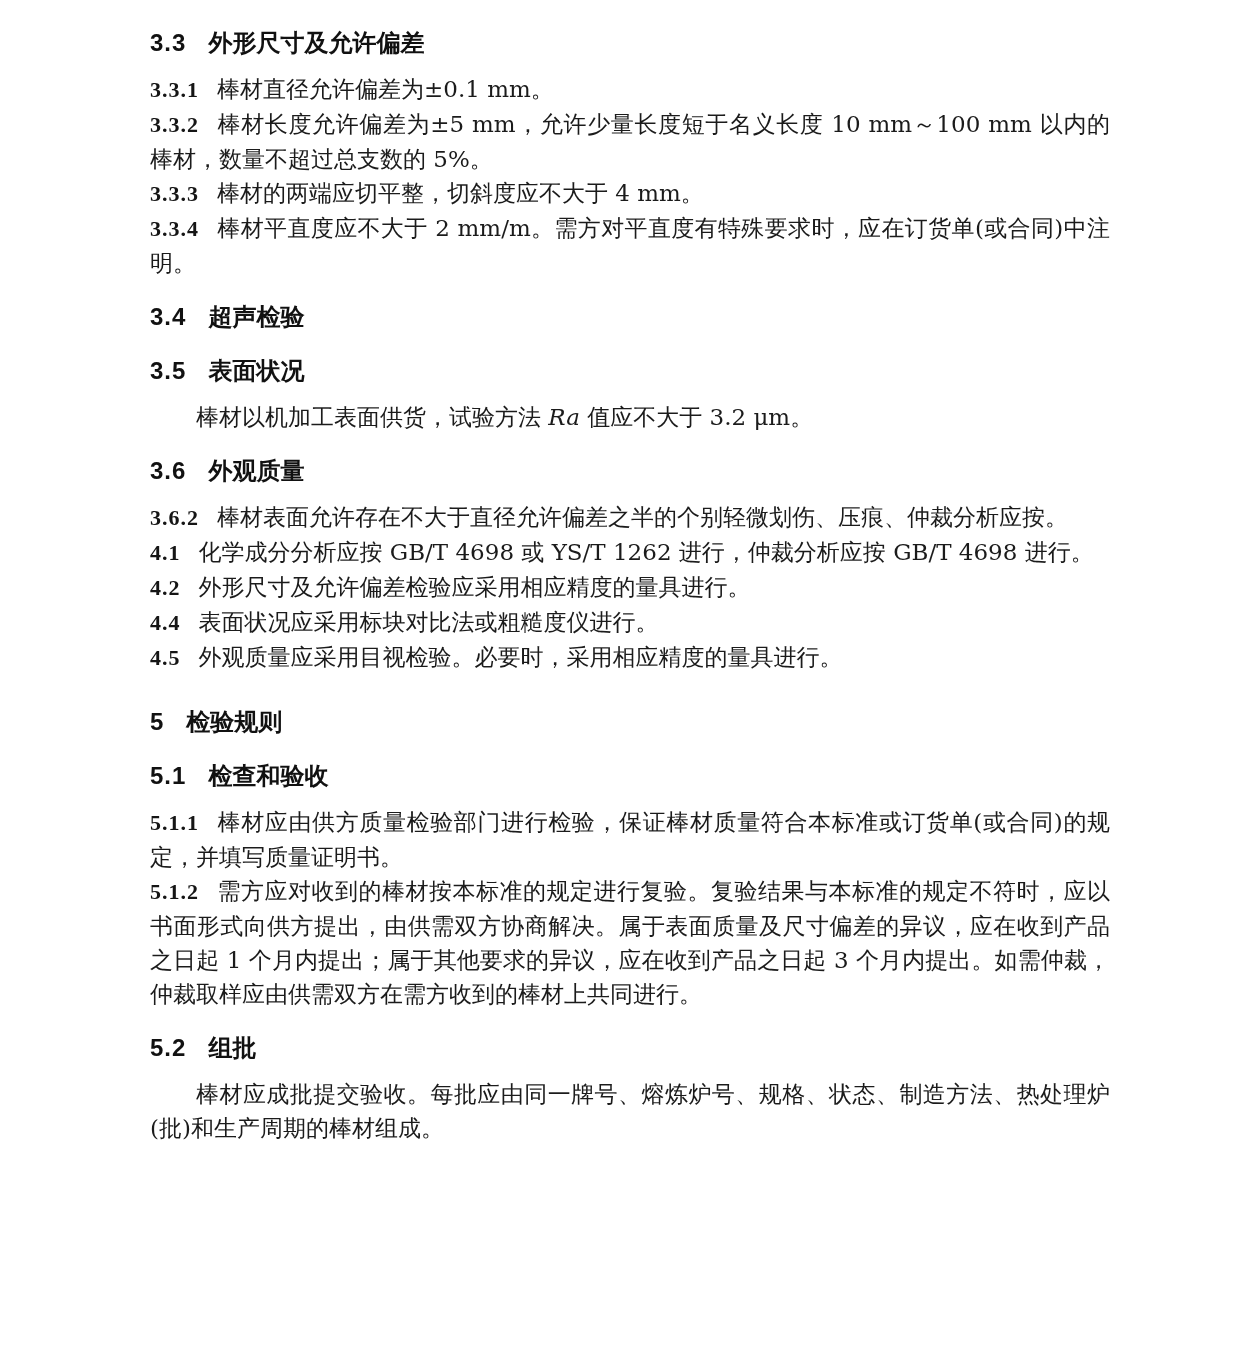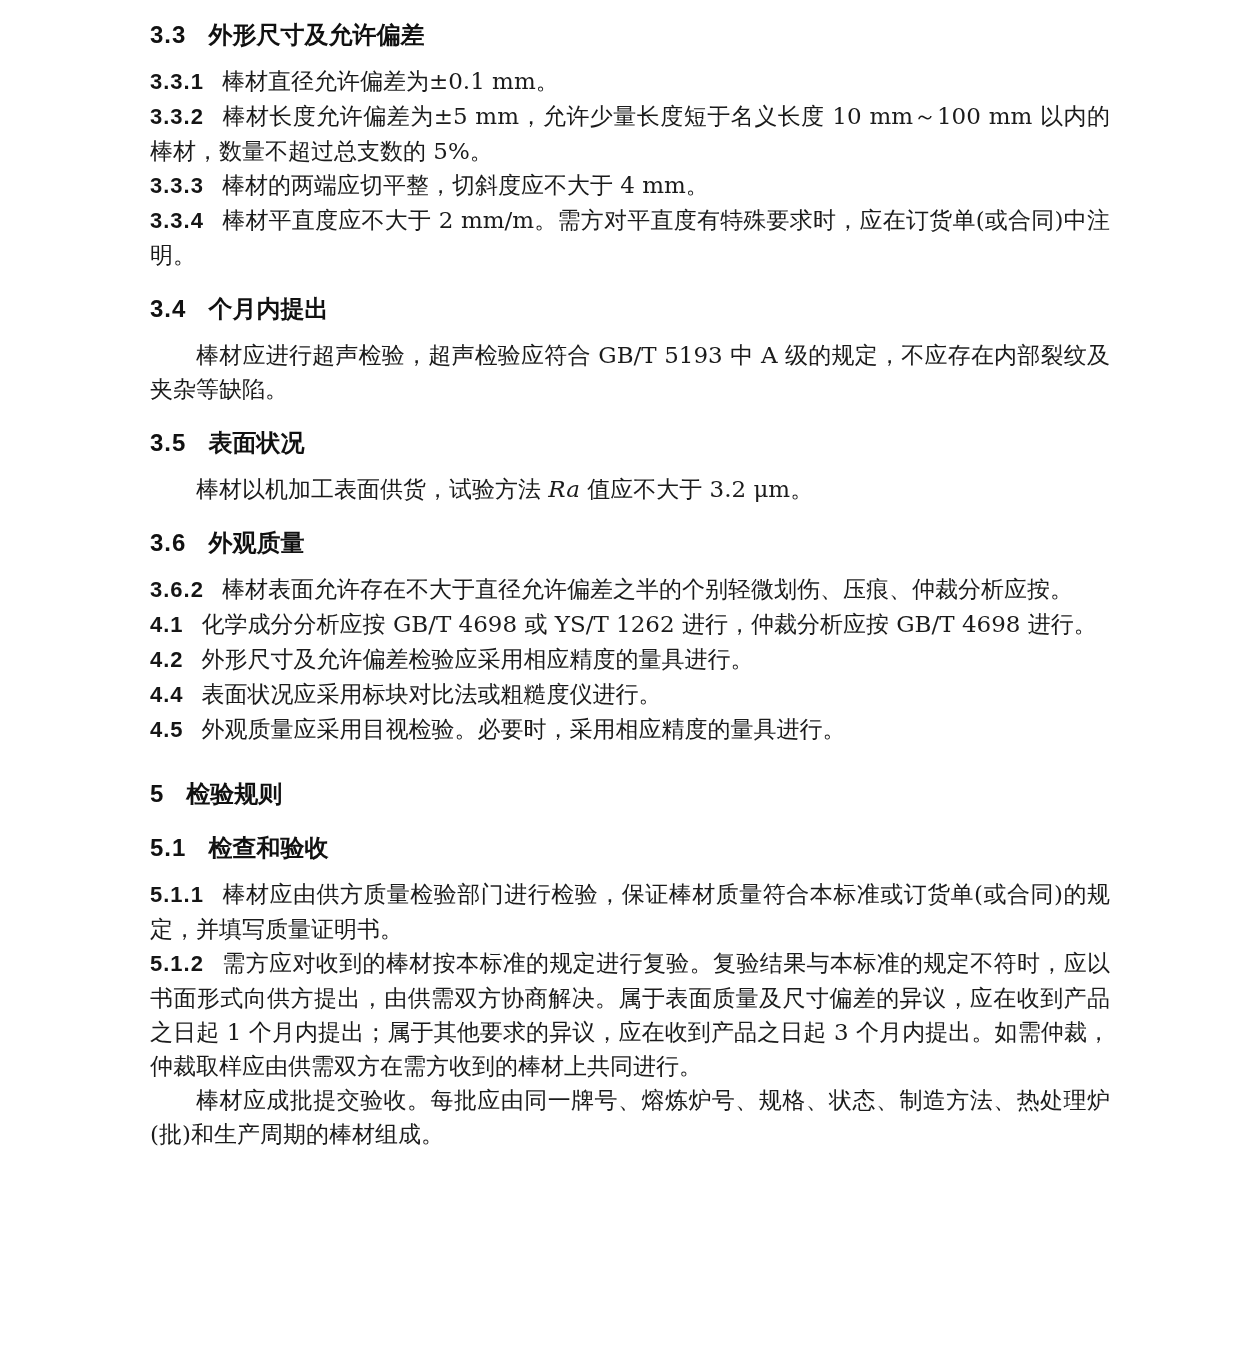--- a/index.html
+++ b/index.html
@@ -23,28 +23,28 @@
   }
   .h1, .h2 {
     font-family: "Liberation Sans", "DejaVu Sans", sans-serif;
     font-weight: bold;
     font-size: 24px;
     line-height: 34px;
     color: #111;
   }
   .h1 { margin: 30px 0 20px 0; }
   .h2 { margin: 20px 0 12px 0; }
-  .content .h2:first-child { margin-top: 4px; }
+  .content .h2:first-child { margin-top: 12px; }
   .h1 .num, .h2 .num { margin-right: 22px; letter-spacing: 1px; }
   .clause, .para {
     margin: 0;
     text-align: justify;
   }
   .clause .cnum {
-    font-family: Liberation Sans, sans-serif;
+    font-family: Liberation Serif, serif;
     font-weight: bold;
     font-size: 22px;
     margin-right: 18px;
     letter-spacing: 1px;
     color: #151515;
     margin-top: 48px;
   }
   .para { text-indent: 2em; }
   .em-var { font-style: italic; }
 </style>
@@ -59,24 +59,23 @@
 
   <p class="clause"><span class="cnum">3.3.1</span><span>棒材直径允许偏差为±0.1 mm。</span></p>
 
   <p class="clause"><span class="cnum">3.3.2</span><span>棒材长度允许偏差为±5 mm，允许少量长度短于名义长度 10 mm～100 mm 以内的棒材，数量不超过总支数的 5%。</span></p>
 
   <p class="clause"><span class="cnum">3.3.3</span><span>棒材的两端应切平整，切斜度应不大于 4 mm。</span></p>
 
   <p class="clause"><span class="cnum">3.3.4</span><span>棒材平直度应不大于 2 mm/m。需方对平直度有特殊要求时，应在订货单(或合同)中注明。</span></p>
 
   <div class="h2">
-    <span class="num">3.4</span><span class="ttl">个月内提出</span>
+    <span class="num">3.4</span><span class="ttl">超声检验</span>
   </div>
 
-  <p class="para"><span>棒材应进行超声检验，超声检验应符合 GB/T 5193 中 A 级的规定，不应存在内部裂纹及夹杂等缺陷。</span></p>
 
   <div class="h2">
     <span class="num">3.5</span><span class="ttl">表面状况</span>
   </div>
 
   <p class="para"><span>棒材以机加工表面供货，试验方法 </span><span class="em-var">Ra</span><span> 值应不大于 3.2 μm。</span></p>
 
   <div class="h2">
     <span class="num">3.6</span><span class="ttl">外观质量</span>
   </div>
@@ -99,16 +98,19 @@
   </div>
 
   <div class="h2">
     <span class="num">5.1</span><span class="ttl">检查和验收</span>
   </div>
 
   <p class="clause"><span class="cnum">5.1.1</span><span>棒材应由供方质量检验部门进行检验，保证棒材质量符合本标准或订货单(或合同)的规定，并填写质量证明书。</span></p>
 
   <p class="clause"><span class="cnum">5.1.2</span><span>需方应对收到的棒材按本标准的规定进行复验。复验结果与本标准的规定不符时，应以书面形式向供方提出，由供需双方协商解决。属于表面质量及尺寸偏差的异议，应在收到产品之日起 1 个月内提出；属于其他要求的异议，应在收到产品之日起 3 个月内提出。如需仲裁，仲裁取样应由供需双方在需方收到的棒材上共同进行。</span></p>
 
+  <div class="h2">
+    <span class="num">5.2</span><span class="ttl">组批</span>
+  </div>
 
   <p class="para"><span>棒材应成批提交验收。每批应由同一牌号、熔炼炉号、规格、状态、制造方法、热处理炉(批)和生产周期的棒材组成。</span></p>
 
 </div>
 
 </body></html>

